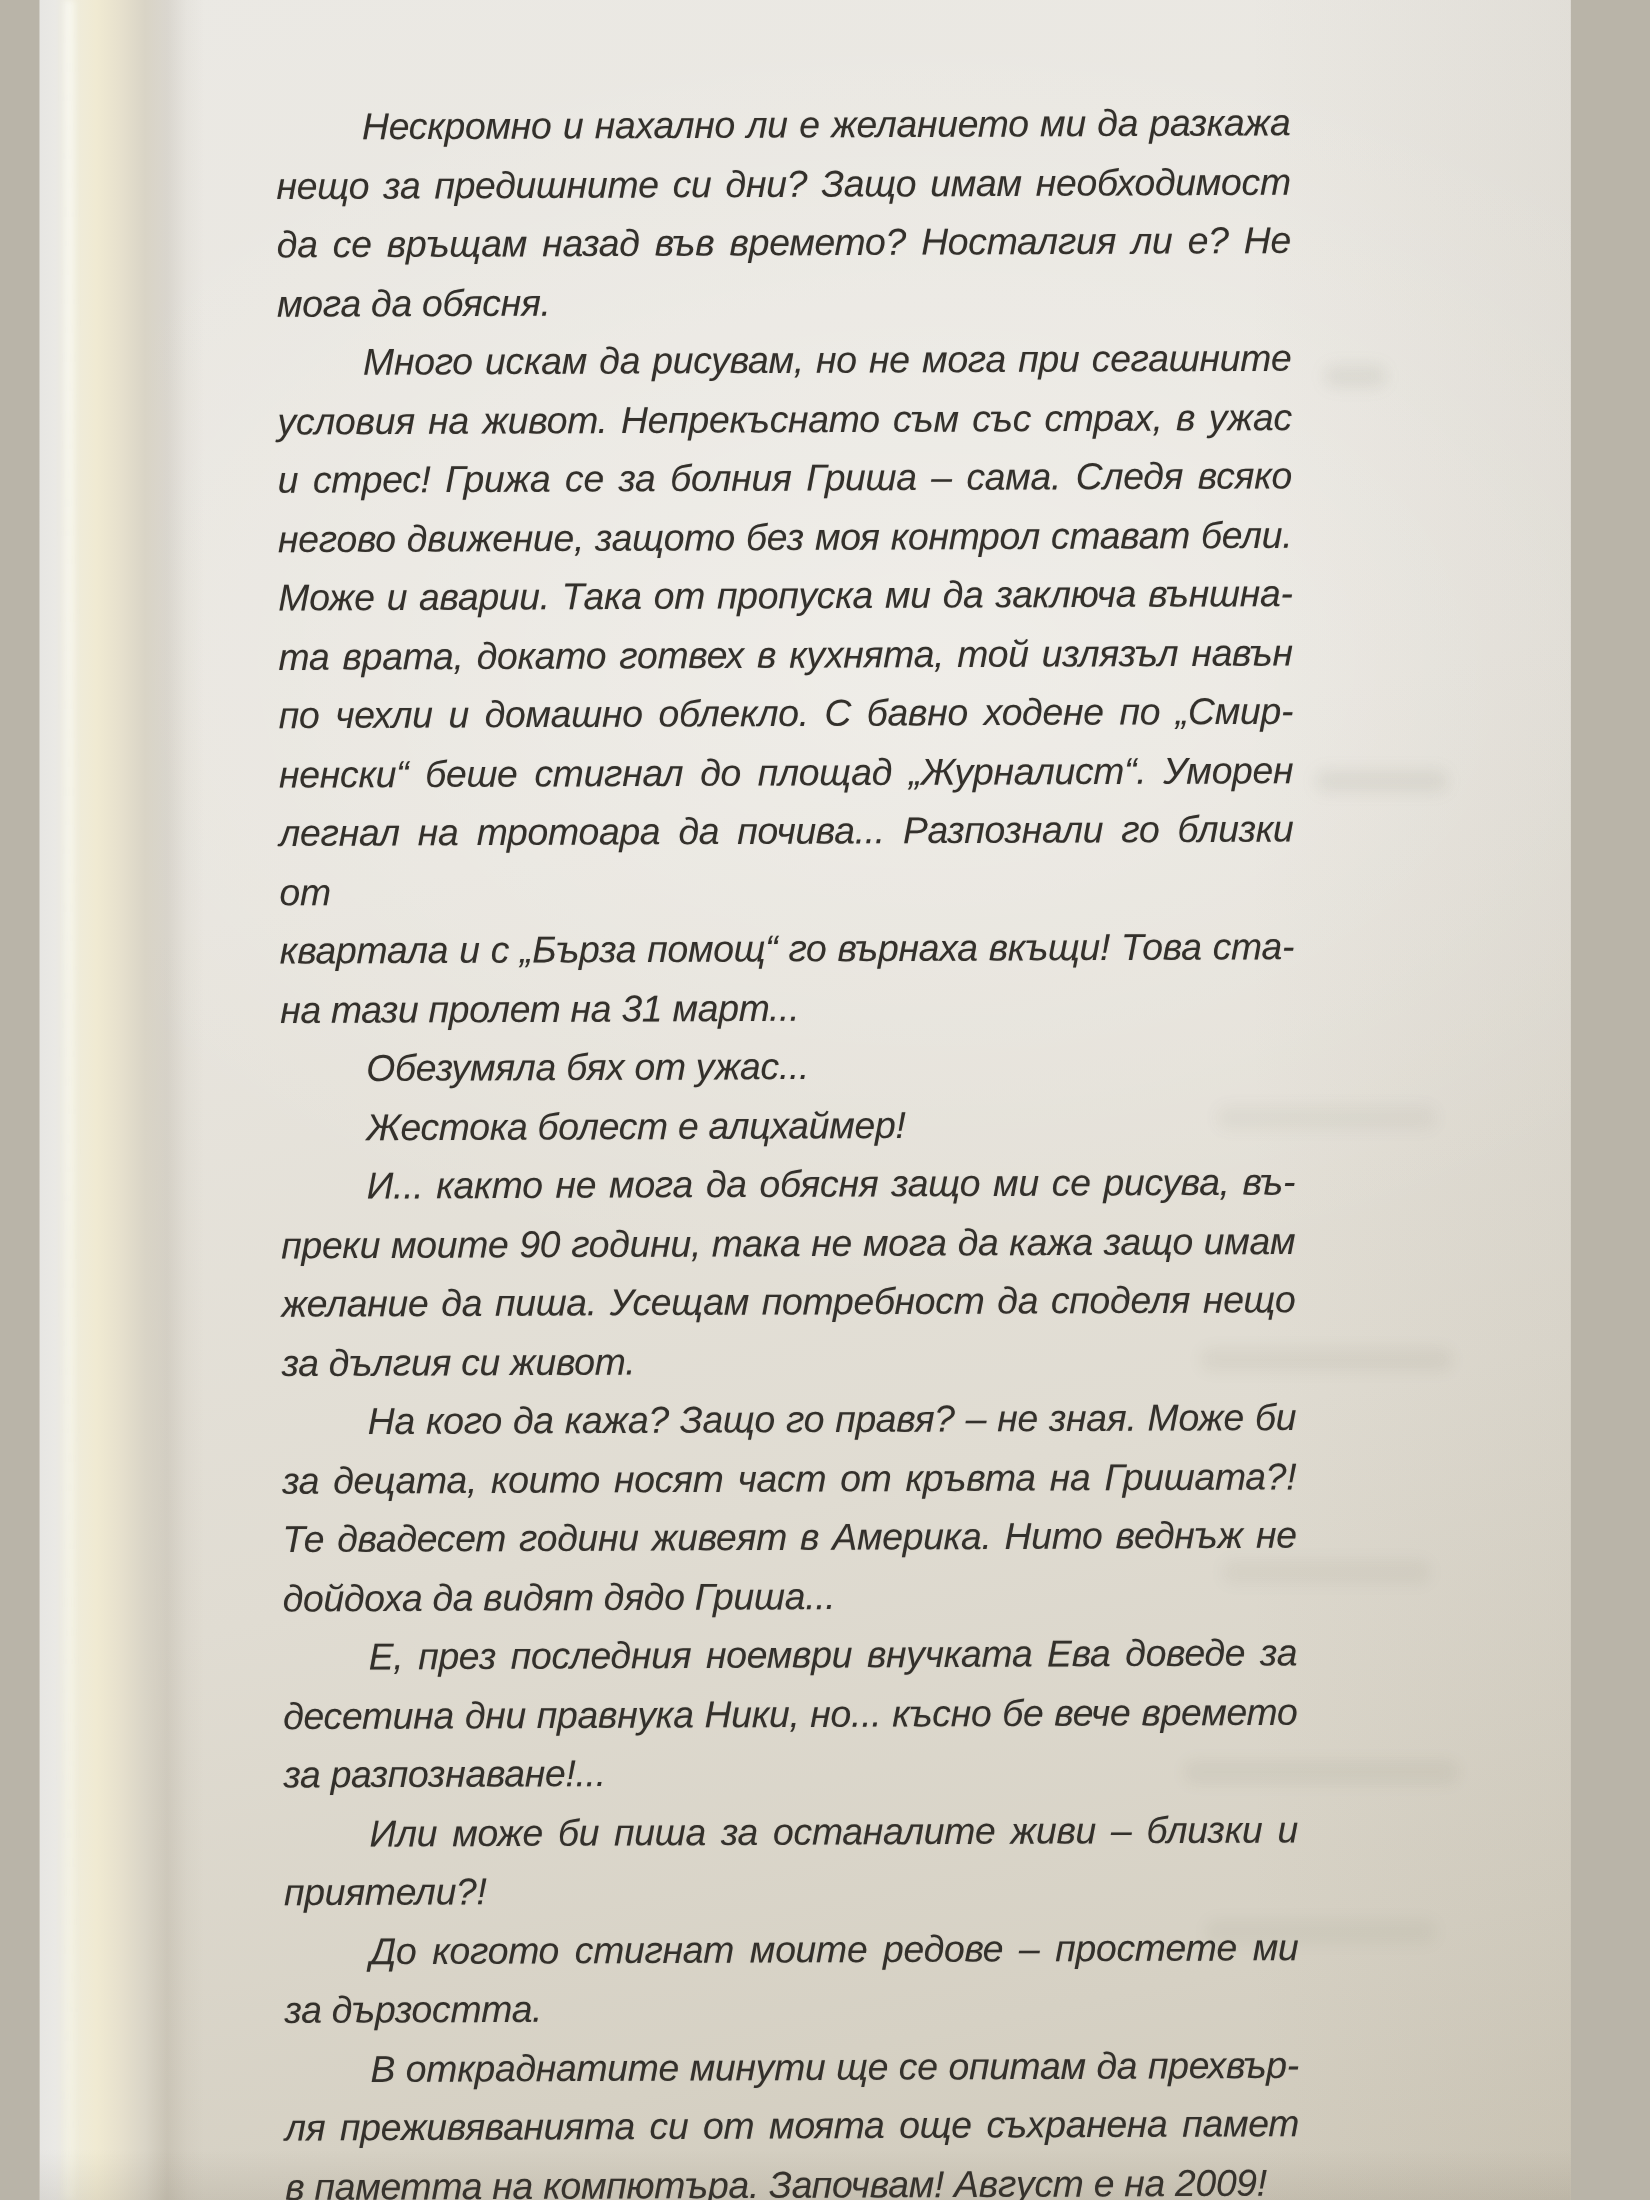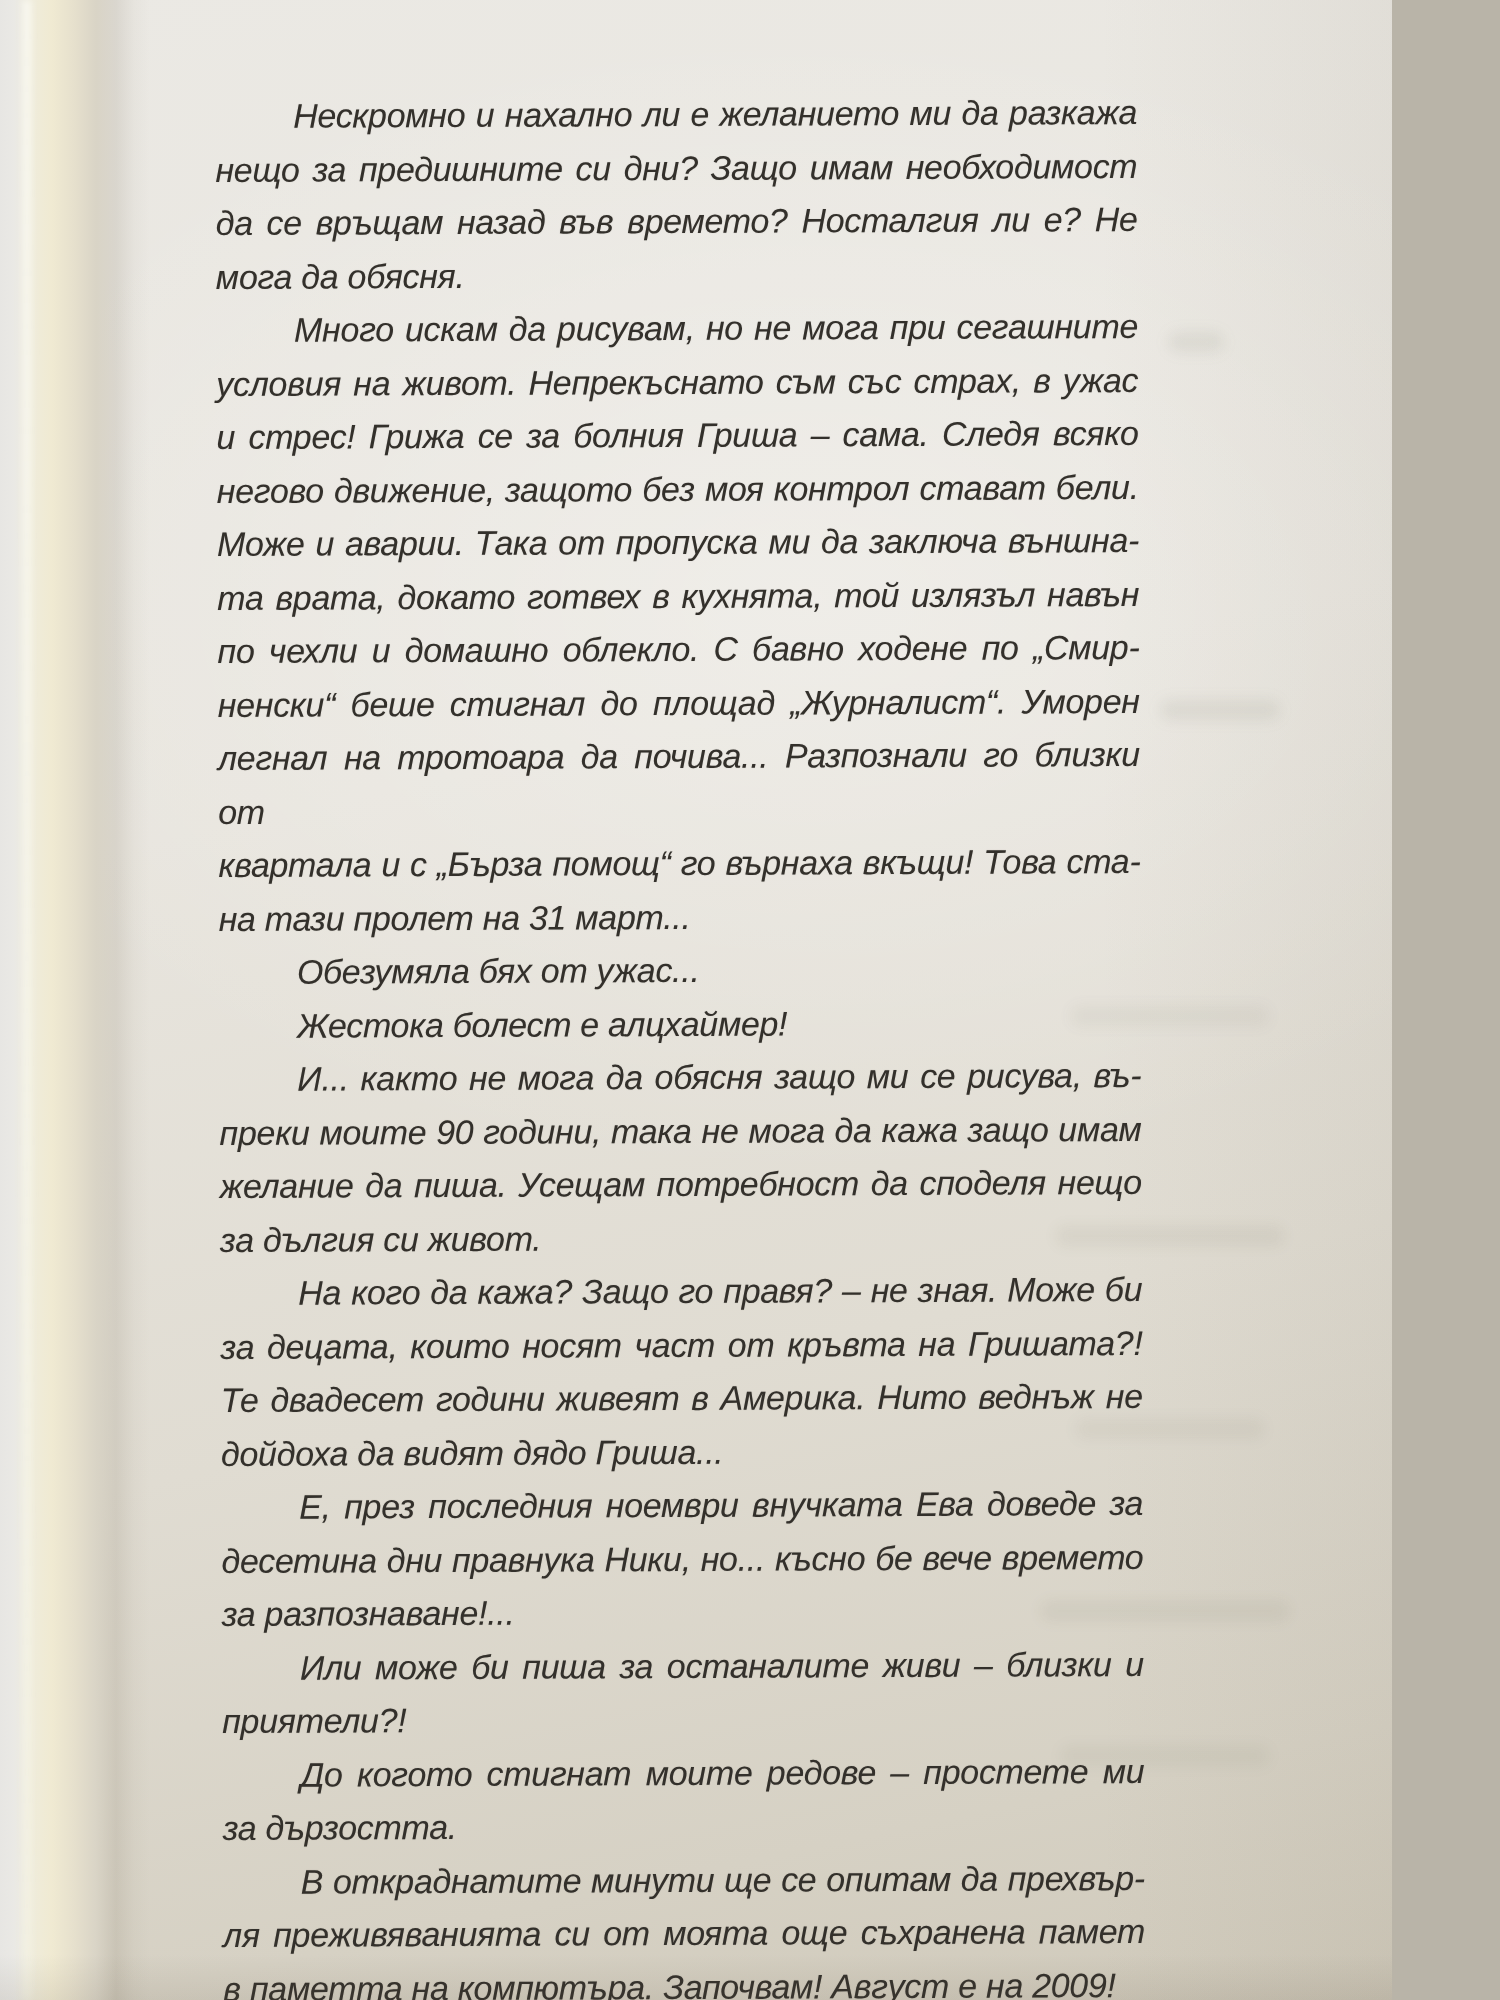--- a/index.html
+++ b/index.html
@@ -4,20 +4,21 @@
 <style>
   html,body{margin:0;padding:0;background:#b9b4a8;}
   .photo{
     position:relative;
     width:1392px;height:2000px;
     overflow:hidden;
     background:
       radial-gradient(ellipse 1400px 900px at 58% 30%, rgba(255,255,255,0.30), rgba(255,255,255,0) 65%),
       linear-gradient(168deg, #ebe9e4 0%, #e8e5de 38%, #e0dcd2 66%, #d6d1c4 88%, #cfc9ba 100%);
     font-family:"Liberation Sans", sans-serif;
+    margin-left:36px;
   }
   
   .page-edge{
     position:absolute;left:0;top:0;width:150px;height:100%;
     background:
       linear-gradient(90deg,
         #e7e6e3 0px, #eae9e5 14px,
         #efecdc 30px, #f0ead2 52px,
         #e6e0cd 74px, #d9d4c6 96px,
         rgba(140,130,110,0.18) 116px,

